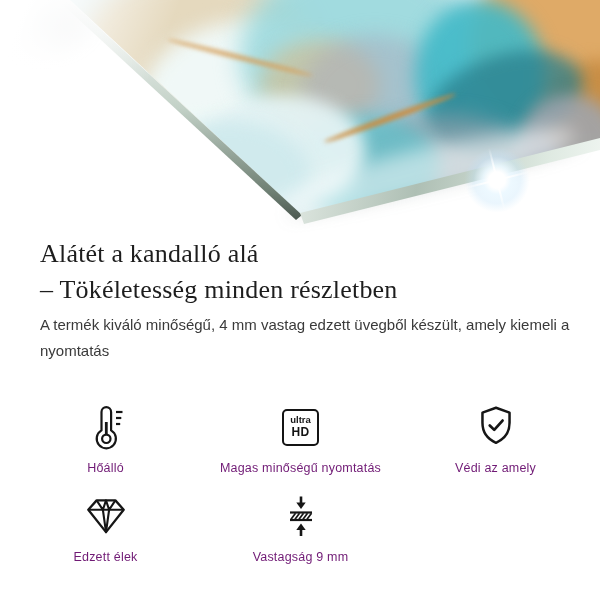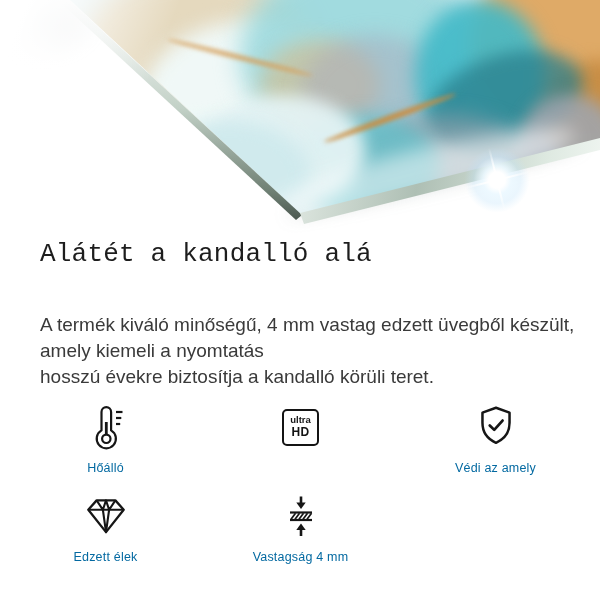--- a/index.html
+++ b/index.html
@@ -41,29 +41,29 @@
   .fade-left{position:absolute;inset:0;pointer-events:none;
     background:linear-gradient(112deg,#ffffff 4%,rgba(255,255,255,.85) 9%,rgba(255,255,255,0) 26%);}
   .sparkle{position:absolute;left:461px;top:144px;width:72px;height:72px;transform:rotate(-14deg);}
   .sparkle .glow{position:absolute;inset:0;border-radius:50%;
     background:radial-gradient(circle,#ffffff 0 16%,rgba(235,248,255,.9) 28%,rgba(195,228,250,.35) 46%,rgba(195,228,250,0) 64%);}
   .sparkle .ray-h{position:absolute;left:0;top:35px;width:72px;height:2px;
     background:linear-gradient(to right,rgba(255,255,255,0),#fff 38%,#fff 62%,rgba(255,255,255,0));}
   .sparkle .ray-v{position:absolute;left:35px;top:3px;width:2px;height:66px;
     background:linear-gradient(to bottom,rgba(255,255,255,0),#fff 38%,#fff 62%,rgba(255,255,255,0));}
   
-  .heading{position:absolute;left:40px;top:236px;font-family:Liberation Mono, monospace;
+  .heading{position:absolute;left:40px;top:236px;font-family:Liberation Serif, serif;
     font-size:26px;line-height:36px;font-weight:400;color:#1d1d1d;letter-spacing:.2px;}
-  .description{position:absolute;left:40px;top:312px;font-size:19px;line-height:26px;color:#3a3a3a;}
+  .description{position:absolute;left:40px;top:312px;font-size:15px;line-height:26px;color:#3a3a3a;}
   
   .features{position:absolute;left:8px;top:402px;width:585px;display:grid;
     grid-template-columns:repeat(3,195px);row-gap:16px;}
   .feature{display:flex;flex-direction:column;align-items:center;}
   .icon-box{height:50px;display:flex;align-items:center;justify-content:center;}
-  .feature-label{margin-top:9px;font-size:12.5px;color:#0369a1;letter-spacing:.2px;}
+  .feature-label{margin-top:9px;font-size:12.5px;color:#701a75;letter-spacing:.2px;}
   .uhd-box{width:33px;height:33px;border:2.5px solid #141414;border-radius:5px;
     display:flex;flex-direction:column;align-items:center;justify-content:center;color:#141414;}
   .uhd-top{font-size:9.5px;font-weight:700;line-height:10px;}
   .uhd-bottom{font-size:12px;font-weight:800;line-height:15px;letter-spacing:.3px;}
   svg{display:block;}
 </style>
 </head>
 <body>
 
 <div class="photo">
@@ -93,25 +93,25 @@
   <div class="fade-left"></div>
   <div class="sparkle">
     <div class="glow"></div>
     <div class="ray-h"></div>
     <div class="ray-v"></div>
   </div>
 </div>
 
 <h1 class="heading" style="margin:0;">
   <div>Alátét a kandalló alá</div>
+  <div>– Tökéletesség minden részletben</div>
 </h1>
 
 <div class="description">
   <div>A termék kiváló minőségű, 4 mm vastag edzett üvegből készült, amely kiemeli a nyomtatás</div>
-  <div>hosszú évekre biztosítja a kandalló körüli teret.</div>
 </div>
 
 <div class="features">
 
   <div class="feature">
     <div class="icon-box">
       <svg width="48" height="48" viewBox="0 0 48 48" fill="none" stroke="#161616">
         <path d="M19.5 9a4.8 4.8 0 0 1 9.6 0v18.4a9.6 9.6 0 1 1 -9.6 0 Z" stroke-width="2.2" stroke-linejoin="round"></path>
         <circle cx="24.3" cy="35.8" r="4.2" stroke-width="2.2"></circle>
         <line x1="24.3" y1="19" x2="24.3" y2="31.4" stroke-width="2.8"></line>
@@ -123,20 +123,21 @@
     <div class="feature-label">Hőálló</div>
   </div>
 
   <div class="feature">
     <div class="icon-box">
       <div class="uhd-box">
         <span class="uhd-top">ultra</span>
         <span class="uhd-bottom">HD</span>
       </div>
     </div>
+    <div class="feature-label">Magas minőségű nyomtatás</div>
   </div>
 
   <div class="feature">
     <div class="icon-box">
       <svg width="50" height="50" viewBox="0 0 48 48" fill="none" stroke="#161616">
         <path d="M24 5.5 L37 10.2 V20 C37 29.4 31.3 36 24 39.2 C16.7 36 11 29.4 11 20 V10.2 Z" stroke-width="2.4" stroke-linejoin="round"></path>
         <polyline points="18,22.5 22.3,26.8 30.3,17.8" stroke-width="2.6" stroke-linecap="round" stroke-linejoin="round"></polyline>
       </svg>
     </div>
     <div class="feature-label">Védi az amely</div>
@@ -164,16 +165,16 @@
         <line x1="13" y1="28" x2="35" y2="28" stroke-width="2.2"></line>
         <line x1="14" y1="27.2" x2="18.5" y2="21.3" stroke-width="1.8"></line>
         <line x1="18" y1="27.2" x2="22.5" y2="21.3" stroke-width="1.8"></line>
         <line x1="22" y1="27.2" x2="26.5" y2="21.3" stroke-width="1.8"></line>
         <line x1="26" y1="27.2" x2="30.5" y2="21.3" stroke-width="1.8"></line>
         <line x1="30" y1="27.2" x2="34.5" y2="21.3" stroke-width="1.8"></line>
         <polygon points="19.3,38 28.7,38 24,31.5" fill="#161616" stroke="none"></polygon>
         <line x1="24" y1="37.5" x2="24" y2="44" stroke-width="2.6"></line>
       </svg>
     </div>
-    <div class="feature-label">Vastagság 4 mm</div>
+    <div class="feature-label">Vastagság 9 mm</div>
   </div>
 
 </div>
 
 </body></html>

